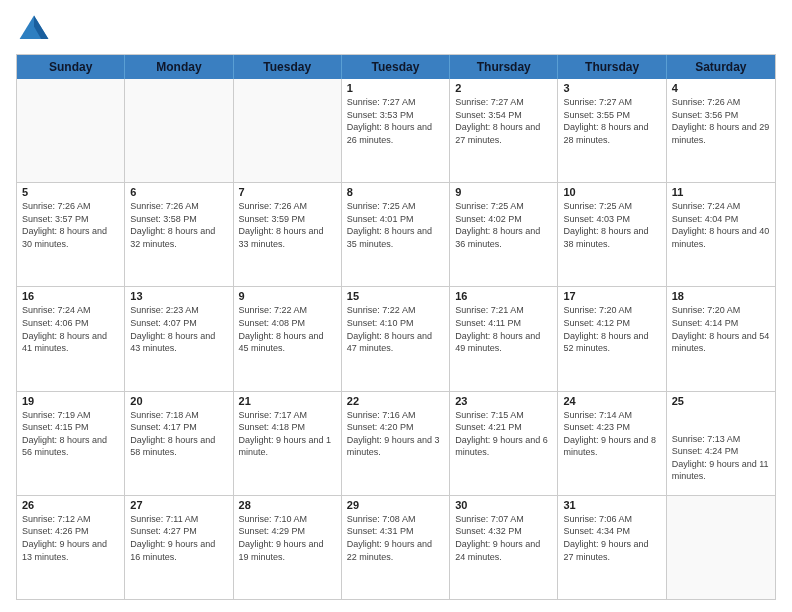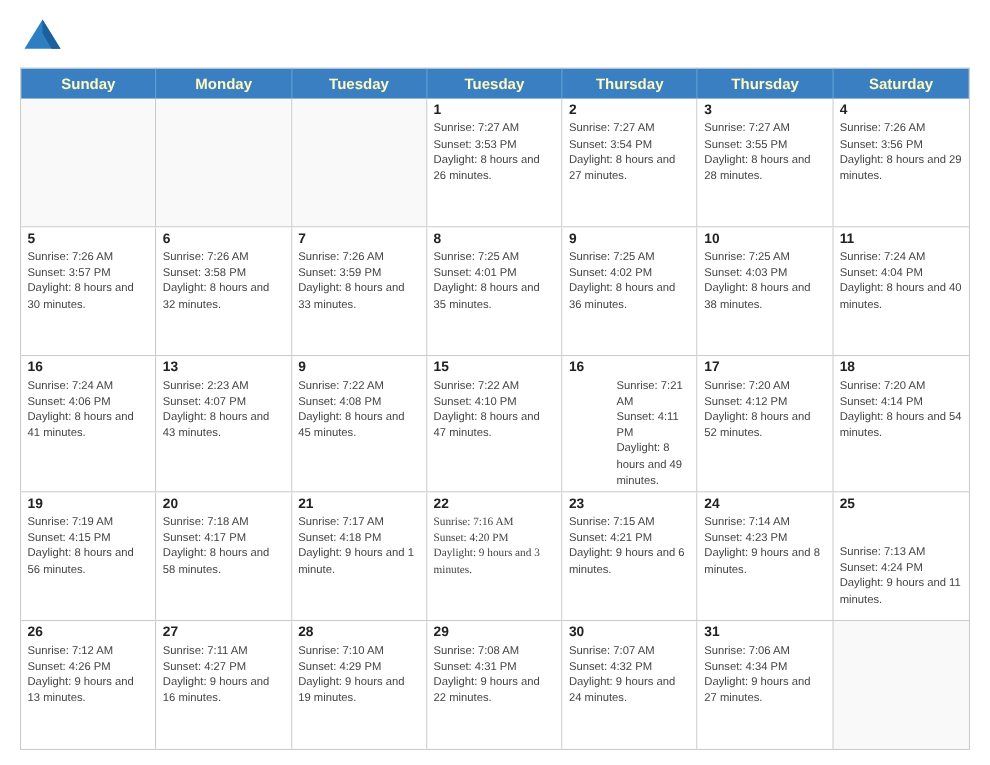--- a/index.html
+++ b/index.html
@@ -59,21 +59,21 @@
       display: flex;
       flex-direction: column;
       border: 1px solid #ccc;
     }
     .cal-header-row {
       display: grid;
       grid-template-columns: repeat(7, 1fr);
       background: #3a7fc1;
     }
     .cal-header-cell {
-      color: #fef9c3;
+      color: #0f172a;
       font-weight: bold;
       font-size: 12px;
       padding: 5px 6px;
       text-align: center;
       border-right: 1px solid #5a9fd4;
     }
     .cal-header-cell:last-child { border-right: none; }
     .cal-body {
       flex: 1;
       display: flex;
@@ -235,21 +235,21 @@
 Daylight: 8 hours and 45 minutes.</div>
           </div>
           <div class="cal-cell">
             <span class="day-num">15</span>
             <div class="day-info" style="white-space: pre-line;">Sunrise: 7:22 AM
 Sunset: 4:10 PM
 Daylight: 8 hours and 47 minutes.</div>
           </div>
           <div class="cal-cell">
             <span class="day-num">16</span>
-            <div class="day-info" style="white-space: pre-line; margin-left: 38px;">Sunrise: 7:21 AM
+            <div class="day-info" style="white-space: pre-line;">Sunrise: 7:21 AM
 Sunset: 4:11 PM
 Daylight: 8 hours and 49 minutes.</div>
           </div>
           <div class="cal-cell">
             <span class="day-num">17</span>
             <div class="day-info" style="white-space: pre-line;">Sunrise: 7:20 AM
 Sunset: 4:12 PM
 Daylight: 8 hours and 52 minutes.</div>
           </div>
           <div class="cal-cell">
@@ -273,21 +273,21 @@
 Daylight: 8 hours and 58 minutes.</div>
           </div>
           <div class="cal-cell">
             <span class="day-num">21</span>
             <div class="day-info" style="white-space: pre-line;">Sunrise: 7:17 AM
 Sunset: 4:18 PM
 Daylight: 9 hours and 1 minute.</div>
           </div>
           <div class="cal-cell">
             <span class="day-num">22</span>
-            <div class="day-info" style="white-space: pre-line; font-family: Liberation Serif, serif;">Sunrise: 7:16 AM
+            <div class="day-info" style="white-space: pre-line;">Sunrise: 7:16 AM
 Sunset: 4:20 PM
 Daylight: 9 hours and 3 minutes.</div>
           </div>
           <div class="cal-cell">
             <span class="day-num">23</span>
             <div class="day-info" style="white-space: pre-line;">Sunrise: 7:15 AM
 Sunset: 4:21 PM
 Daylight: 9 hours and 6 minutes.</div>
           </div>
           <div class="cal-cell">

